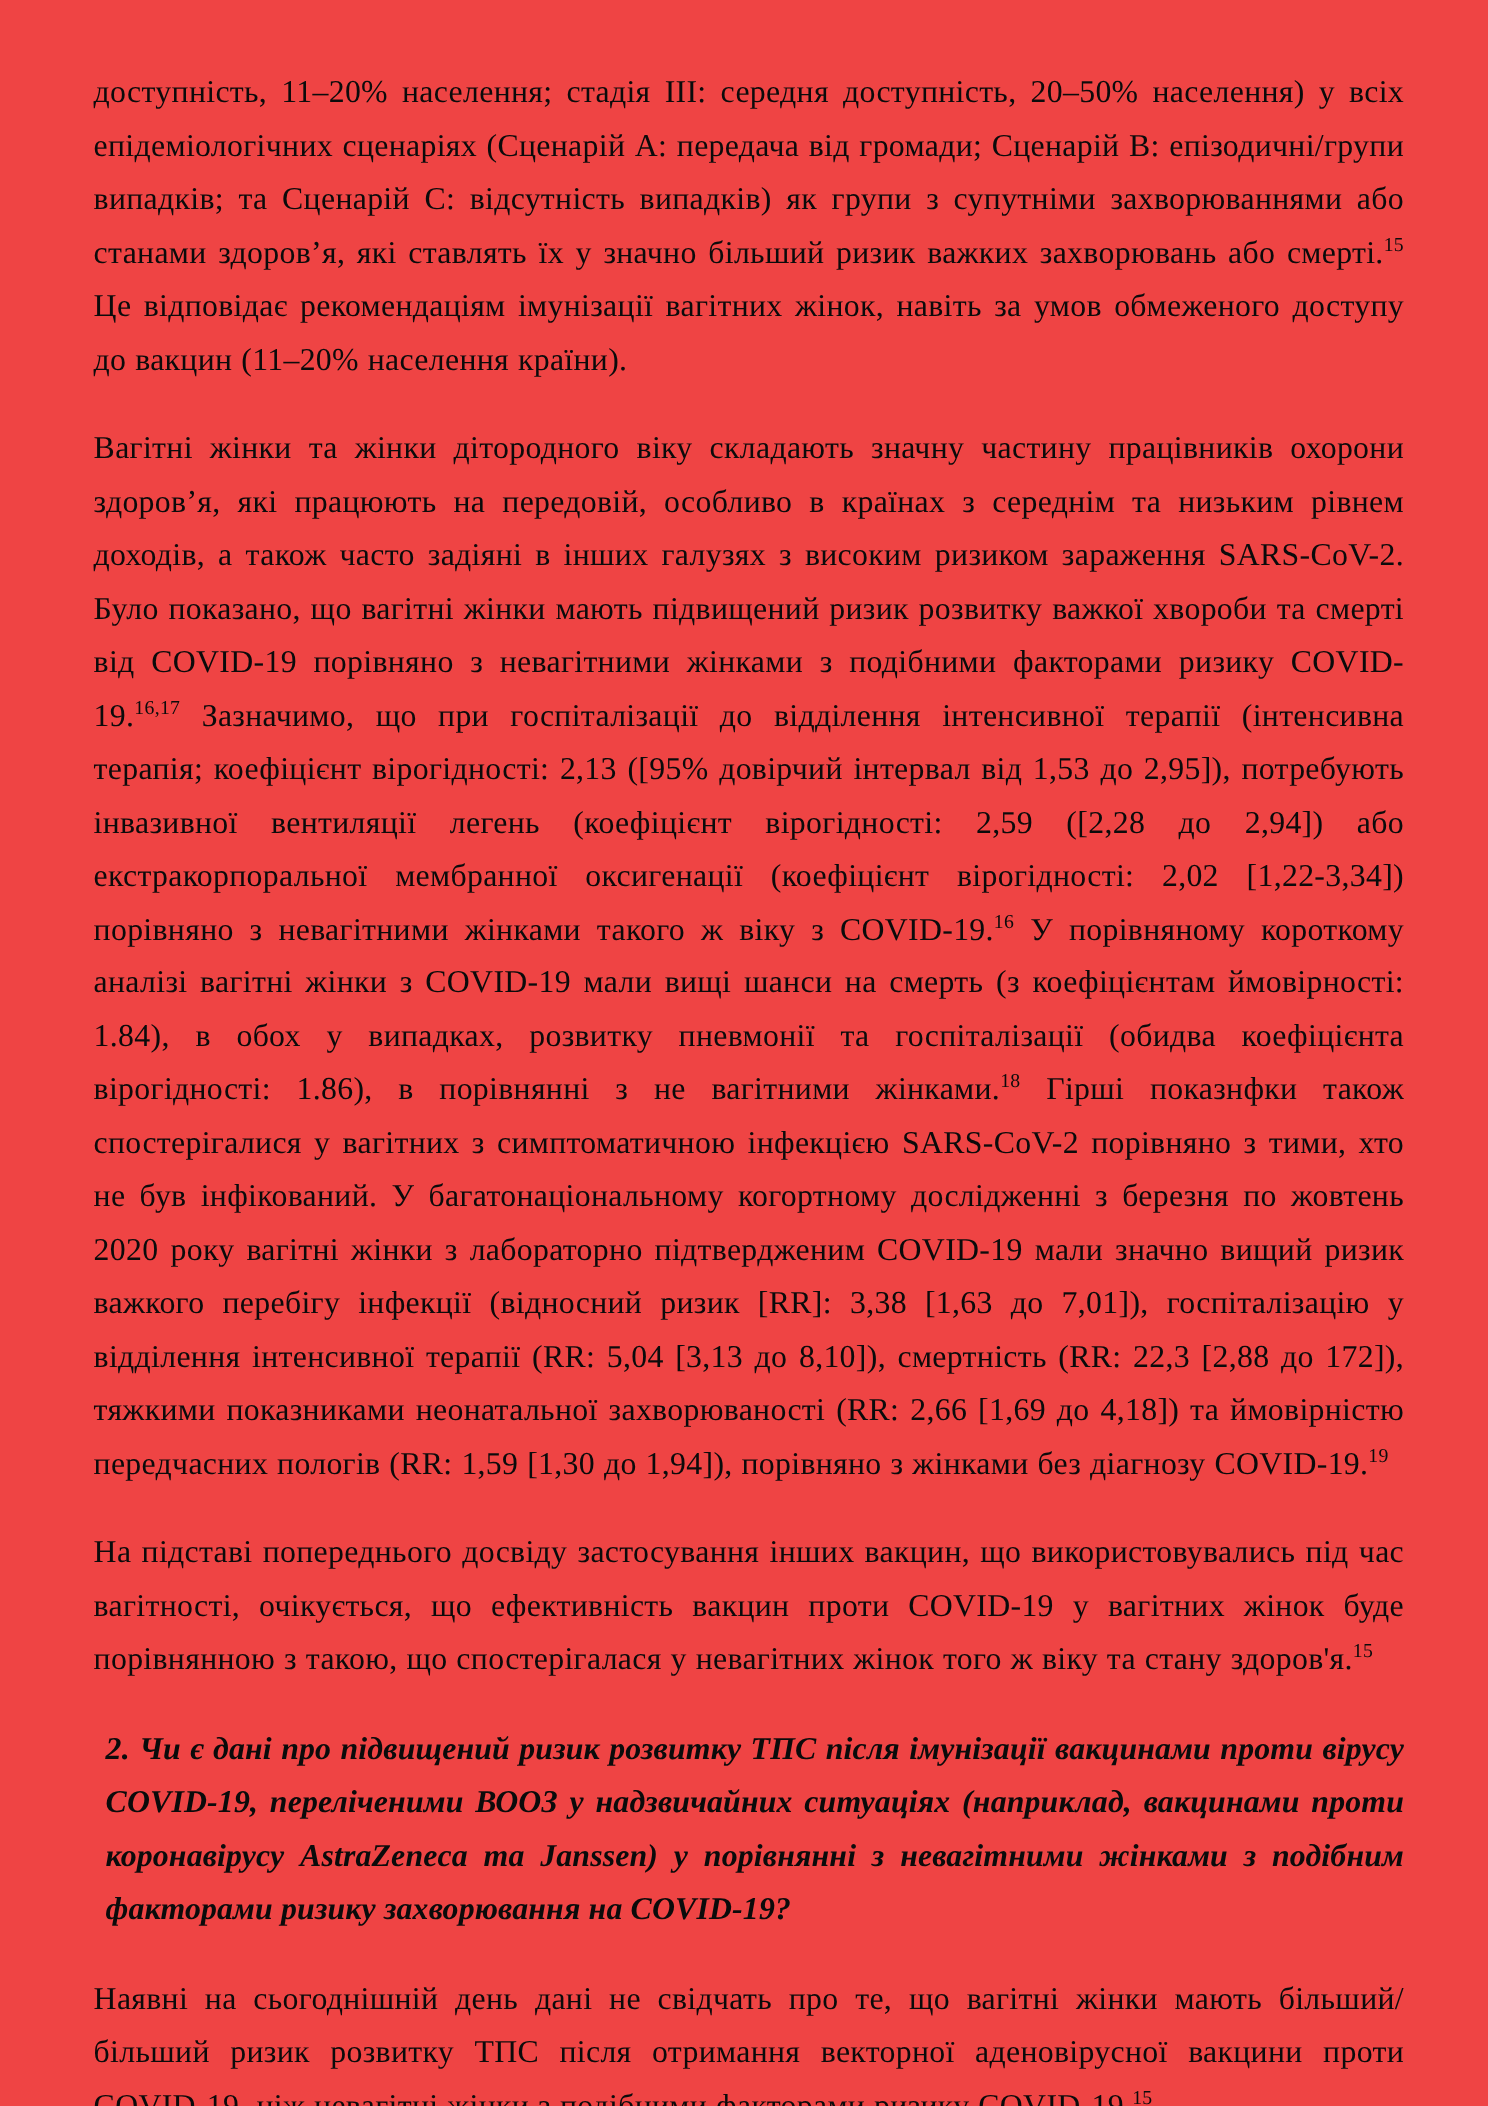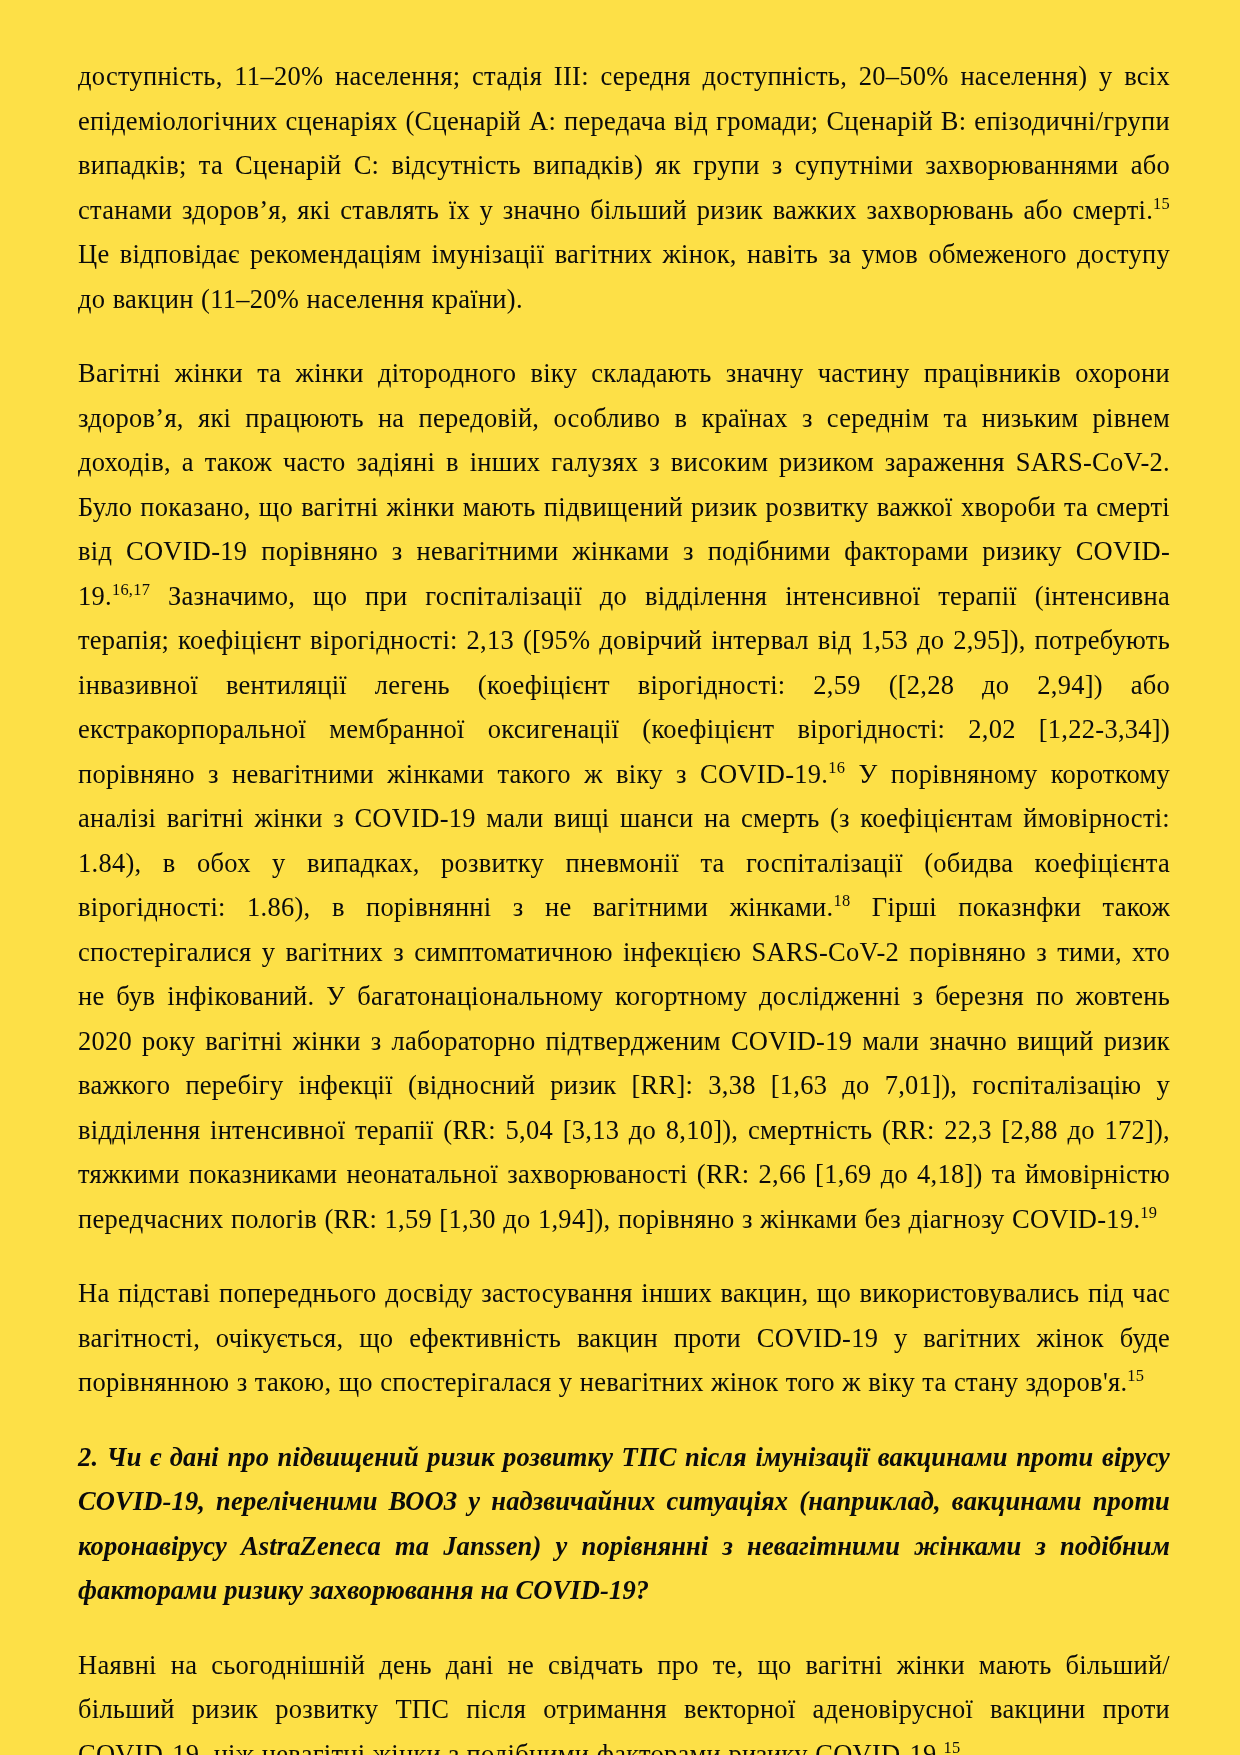--- a/index.html
+++ b/index.html
@@ -4,42 +4,42 @@
 <style>
   html, body {
     margin: 0;
     padding: 0;
     background: #ffffff;
   }
   .page {
     position: relative;
     width: 1240px;
     height: 1755px;
-    background: #fde047;
+    background: #ef4444;
     box-sizing: border-box;
     padding: 54px 72px 0 78px;
     font-family: "Liberation Serif", "DejaVu Serif", serif;
     color: #0b0b0b;
     overflow: hidden;
   }
   .content {
     width: 1092px;
   }
   p.body-par {
     margin: 0 0 30px 0;
     font-size: 26.5px;
     line-height: 44.5px;
     text-align: justify;
     text-justify: inter-word;
     letter-spacing: 0.01em;
     word-spacing: 0.02em;
     -webkit-font-smoothing: none;
   }
   p.heading-q {
-    margin: 0 0 30px 0;
+    margin: 0 0 30px 10px;
     font-size: 26.5px;
     line-height: 44.5px;
     text-align: justify;
     text-justify: inter-word;
     font-weight: bold;
     font-style: italic;
     letter-spacing: 0.005em;
   }
   sup {
     font-size: 0.62em;

